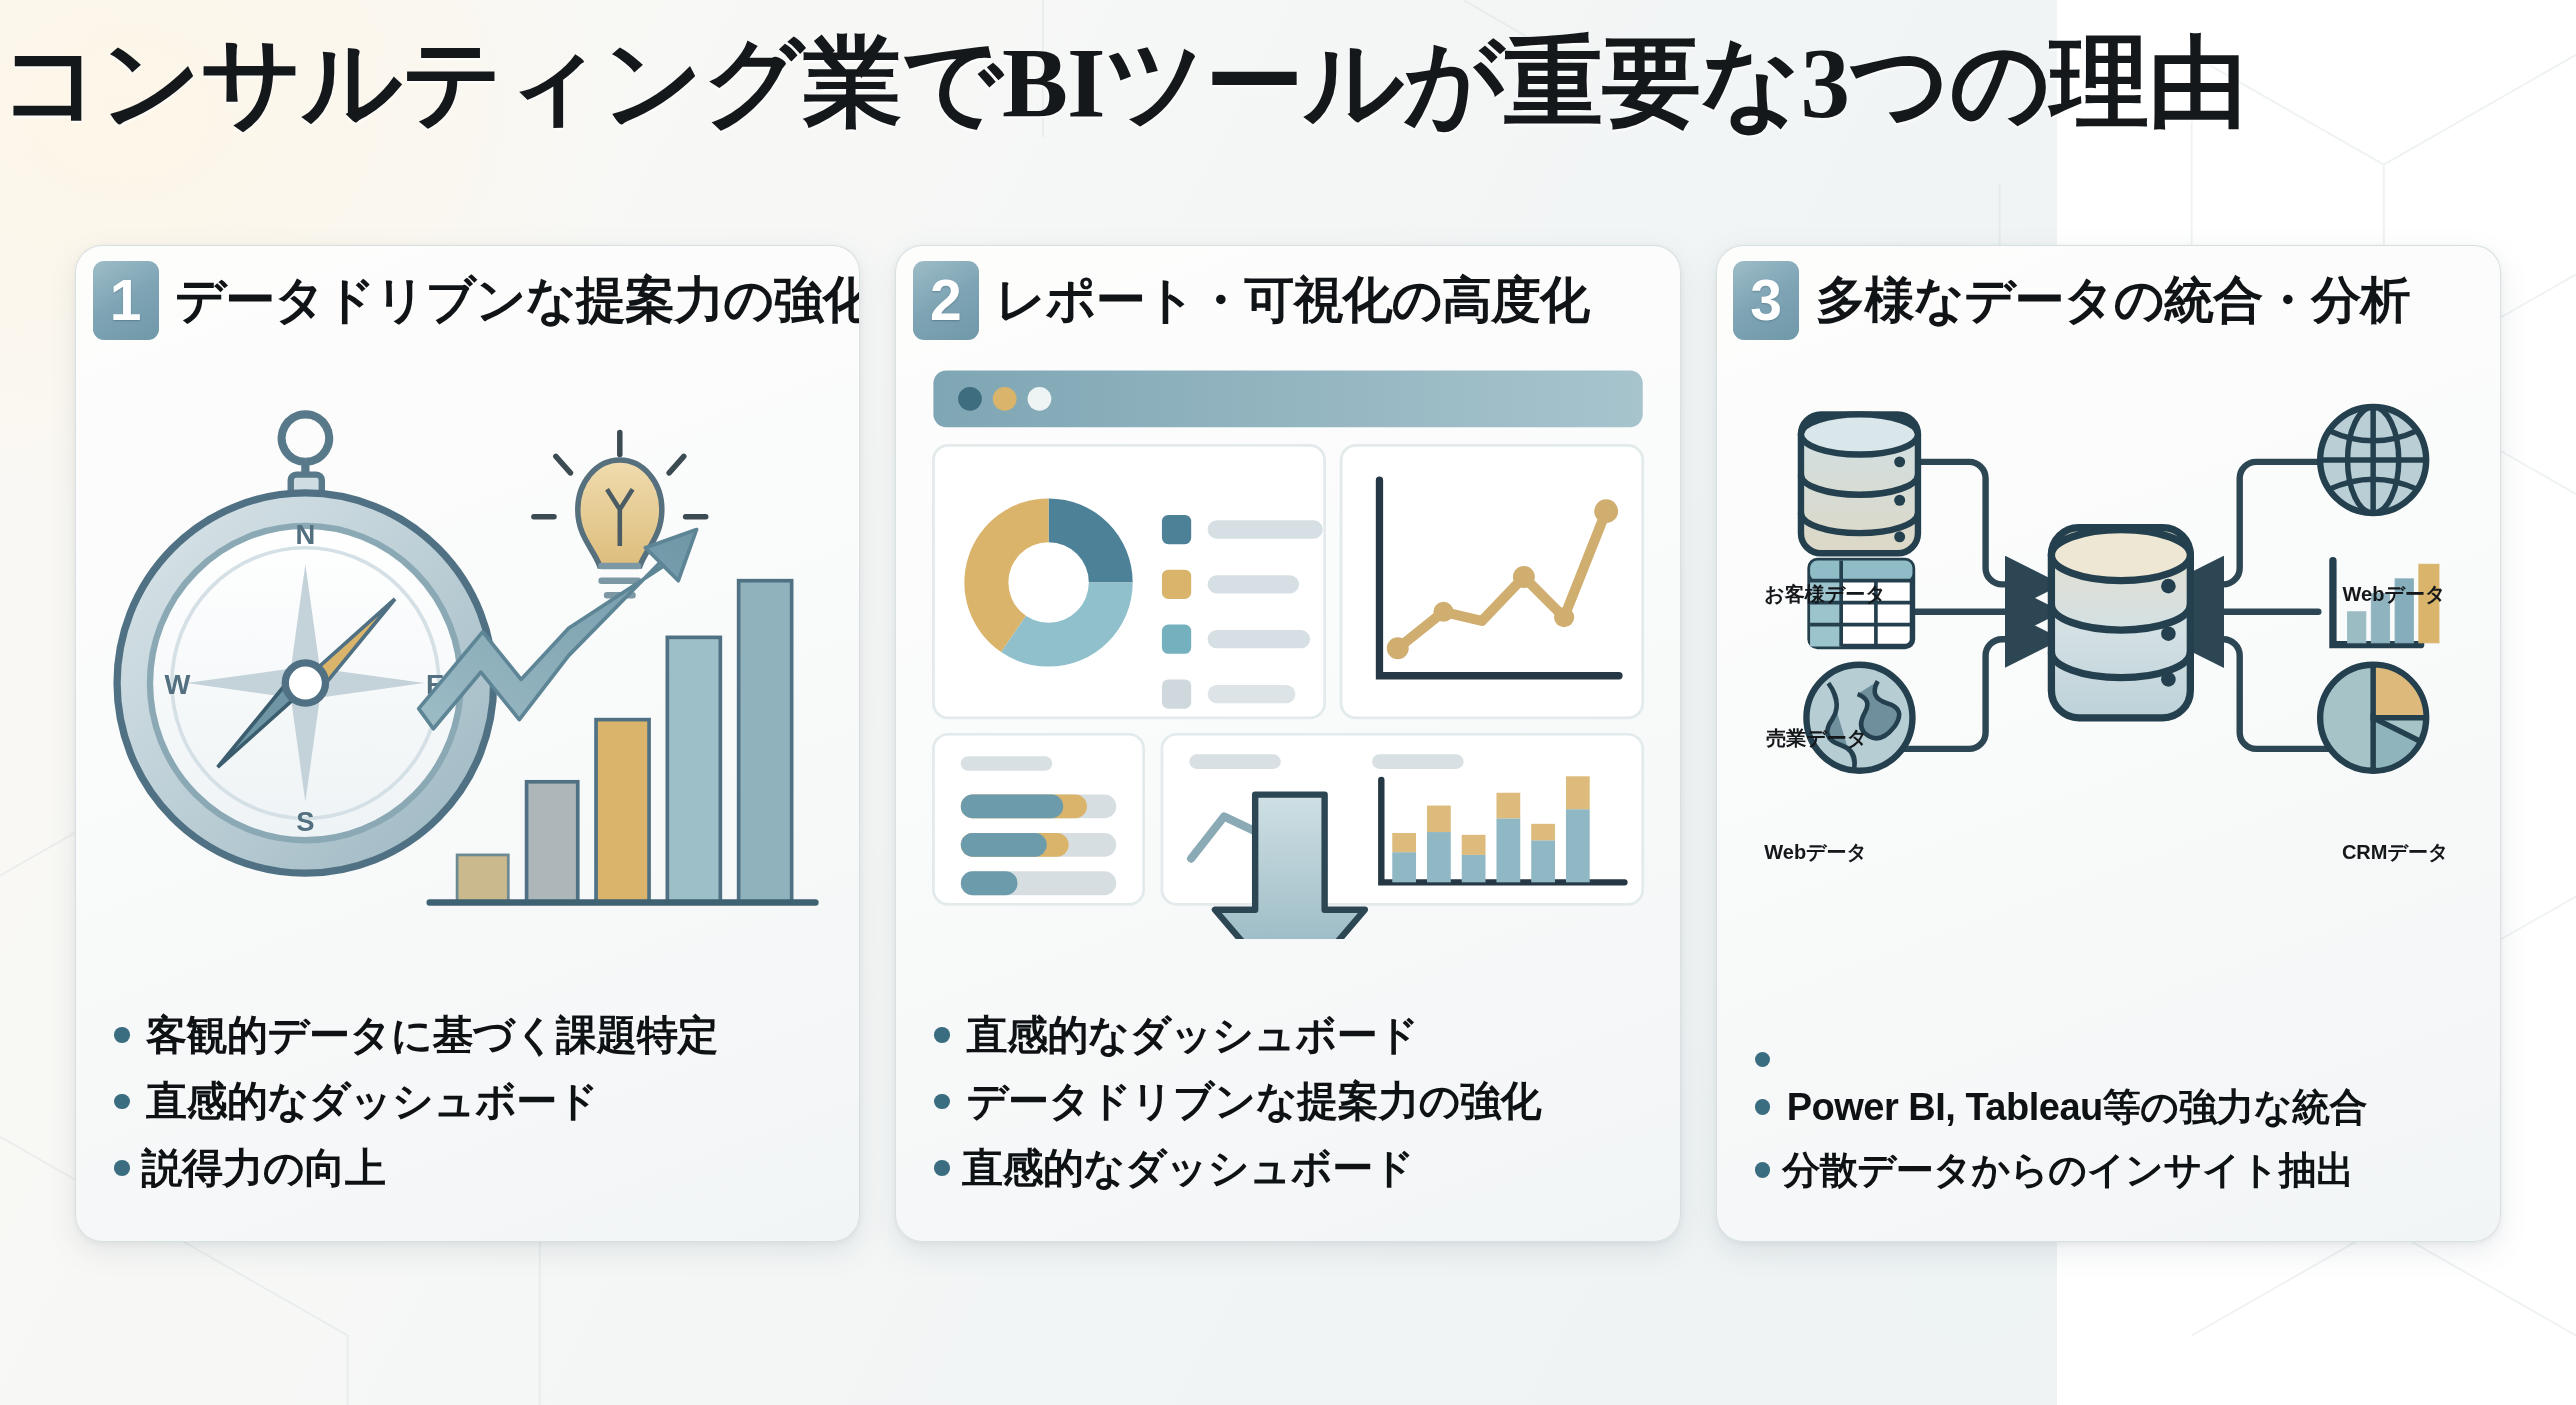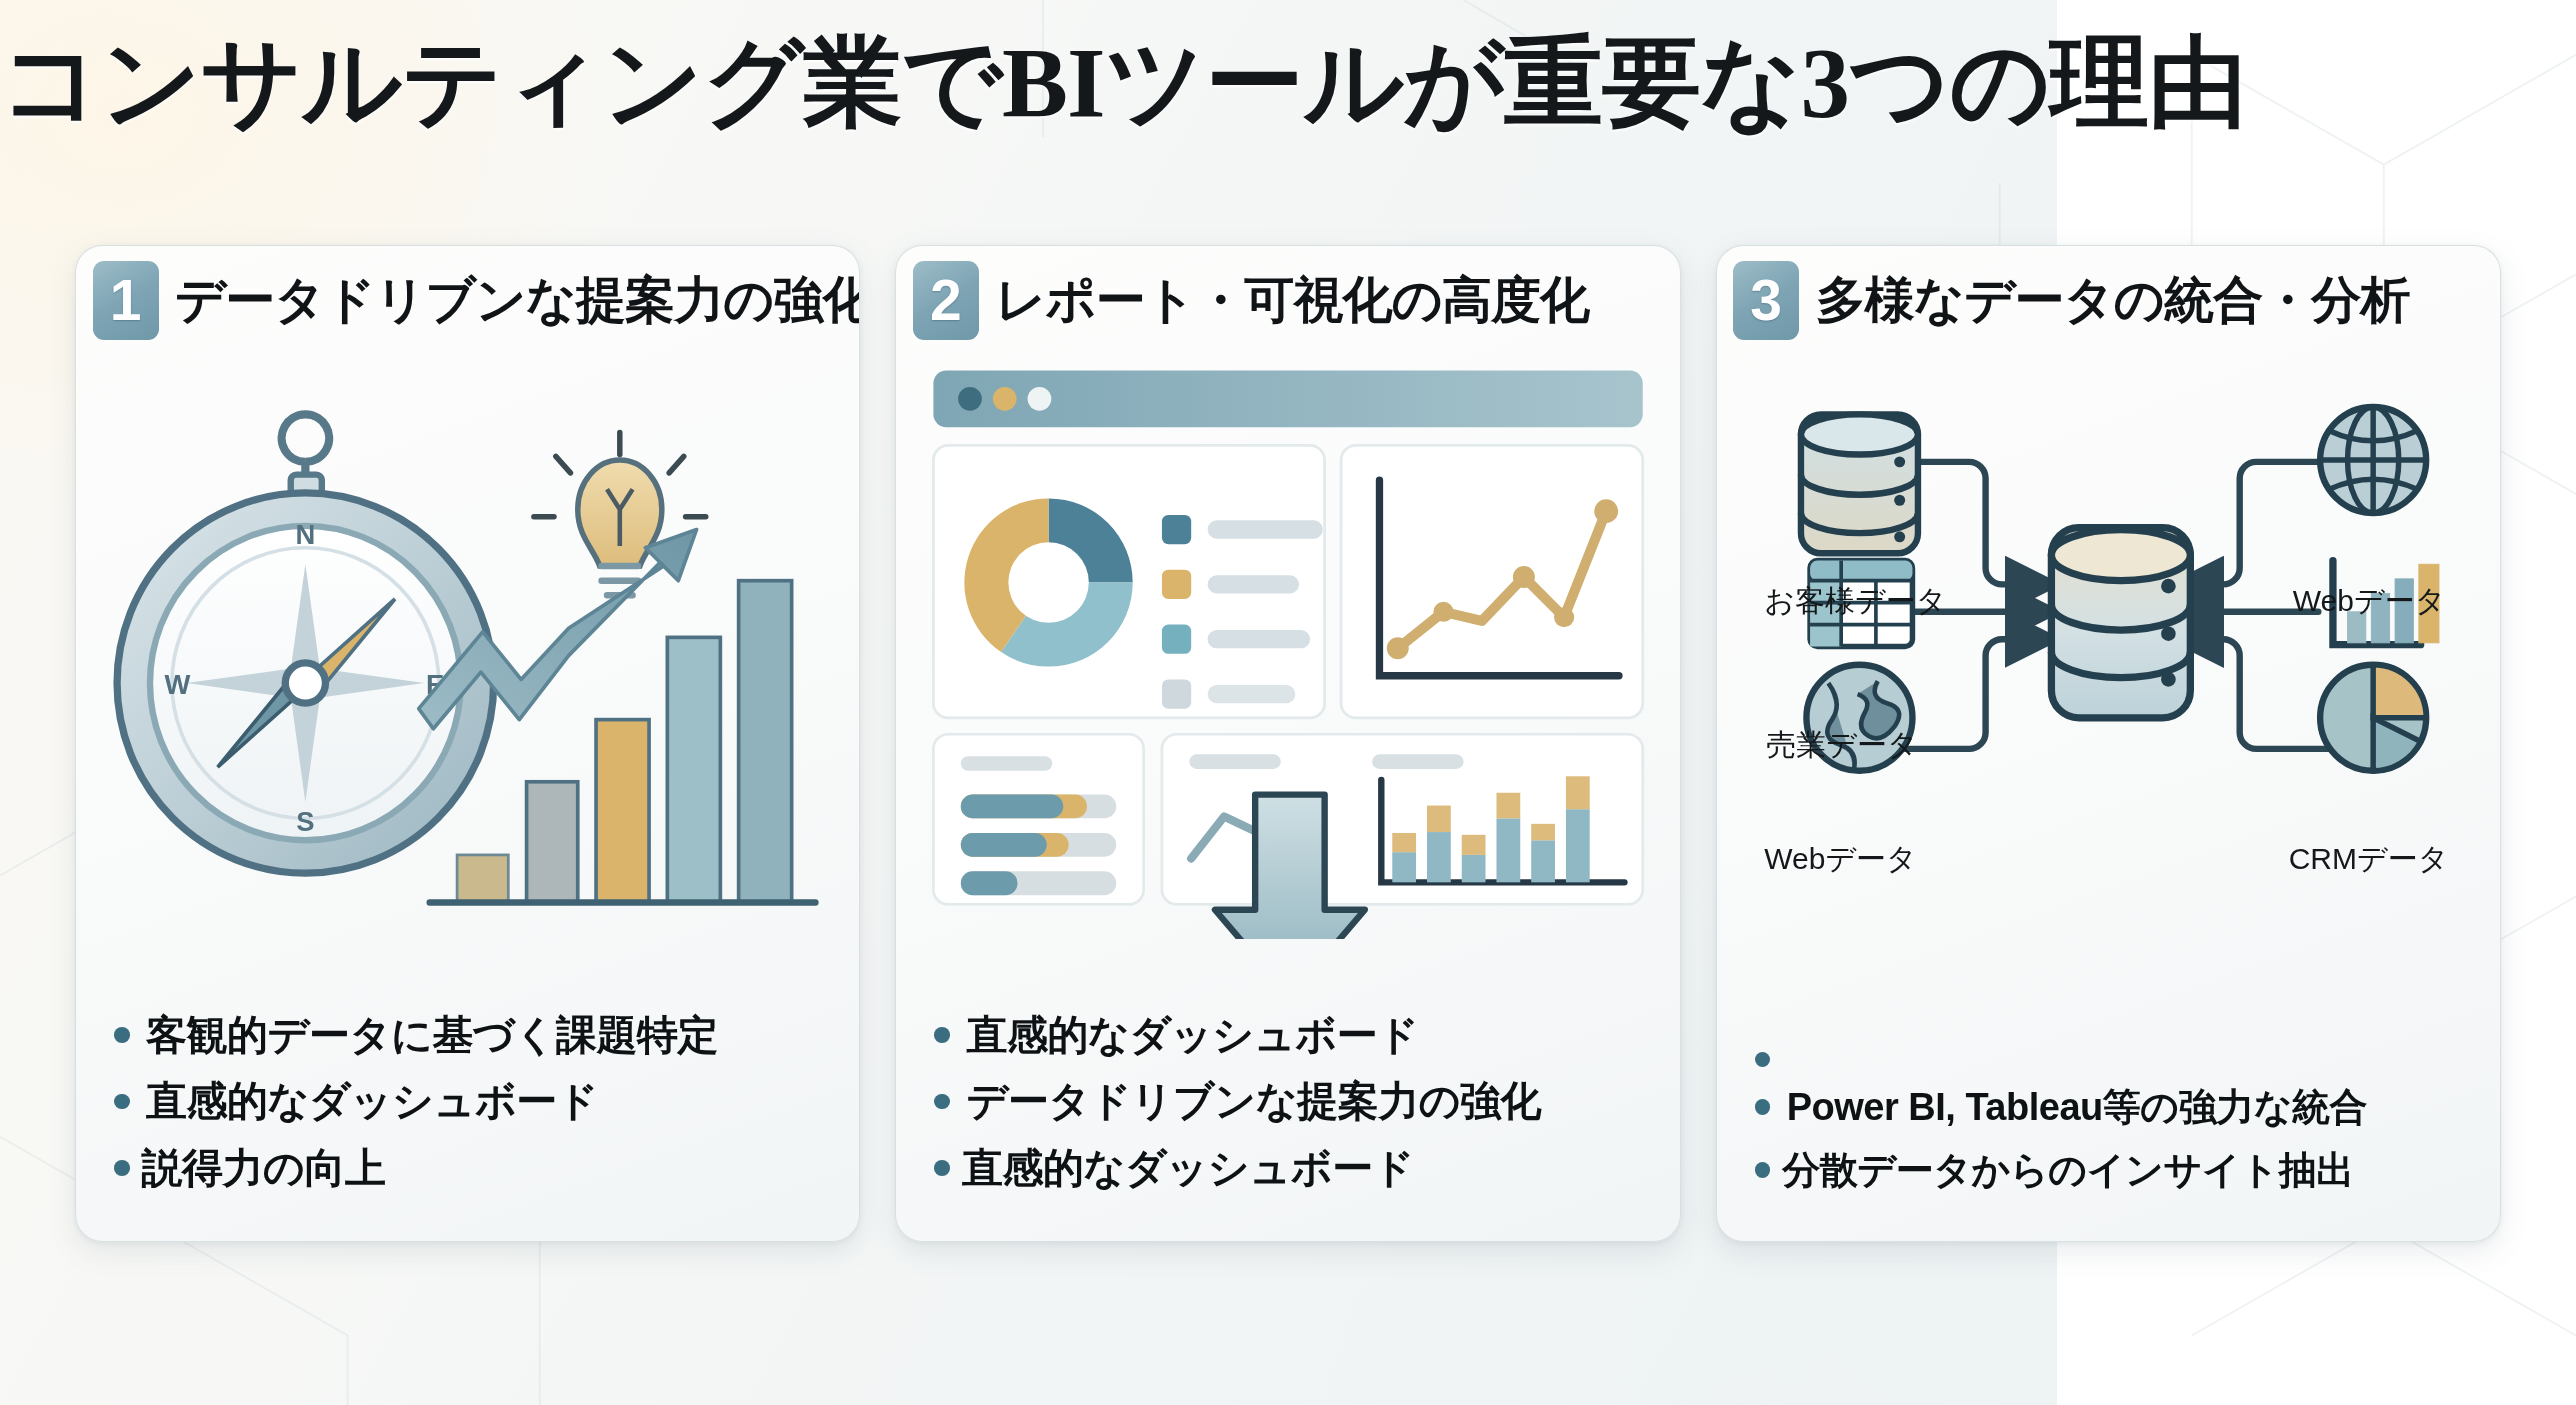--- a/index.html
+++ b/index.html
@@ -111,22 +111,22 @@
     line-height: 1.22;
     color: #0e1215;
     letter-spacing: -0.5px;
   }
   .card3 .bullet-text { font-size: 38px; }
   .card3 .dot { margin-top: 15.6px; }
   
   .node-label {
     position: absolute;
     font-family: "Liberation Sans", "DejaVu Sans", sans-serif;
-    font-weight: 400;
-    font-size: 30px;
+    font-weight: 700;
+    font-size: 20px;
     color: #14181b;
     white-space: nowrap;
   }
   svg { display: block; }
 </style>
 </head>
 <body>
 
 <div id="stage">
 

